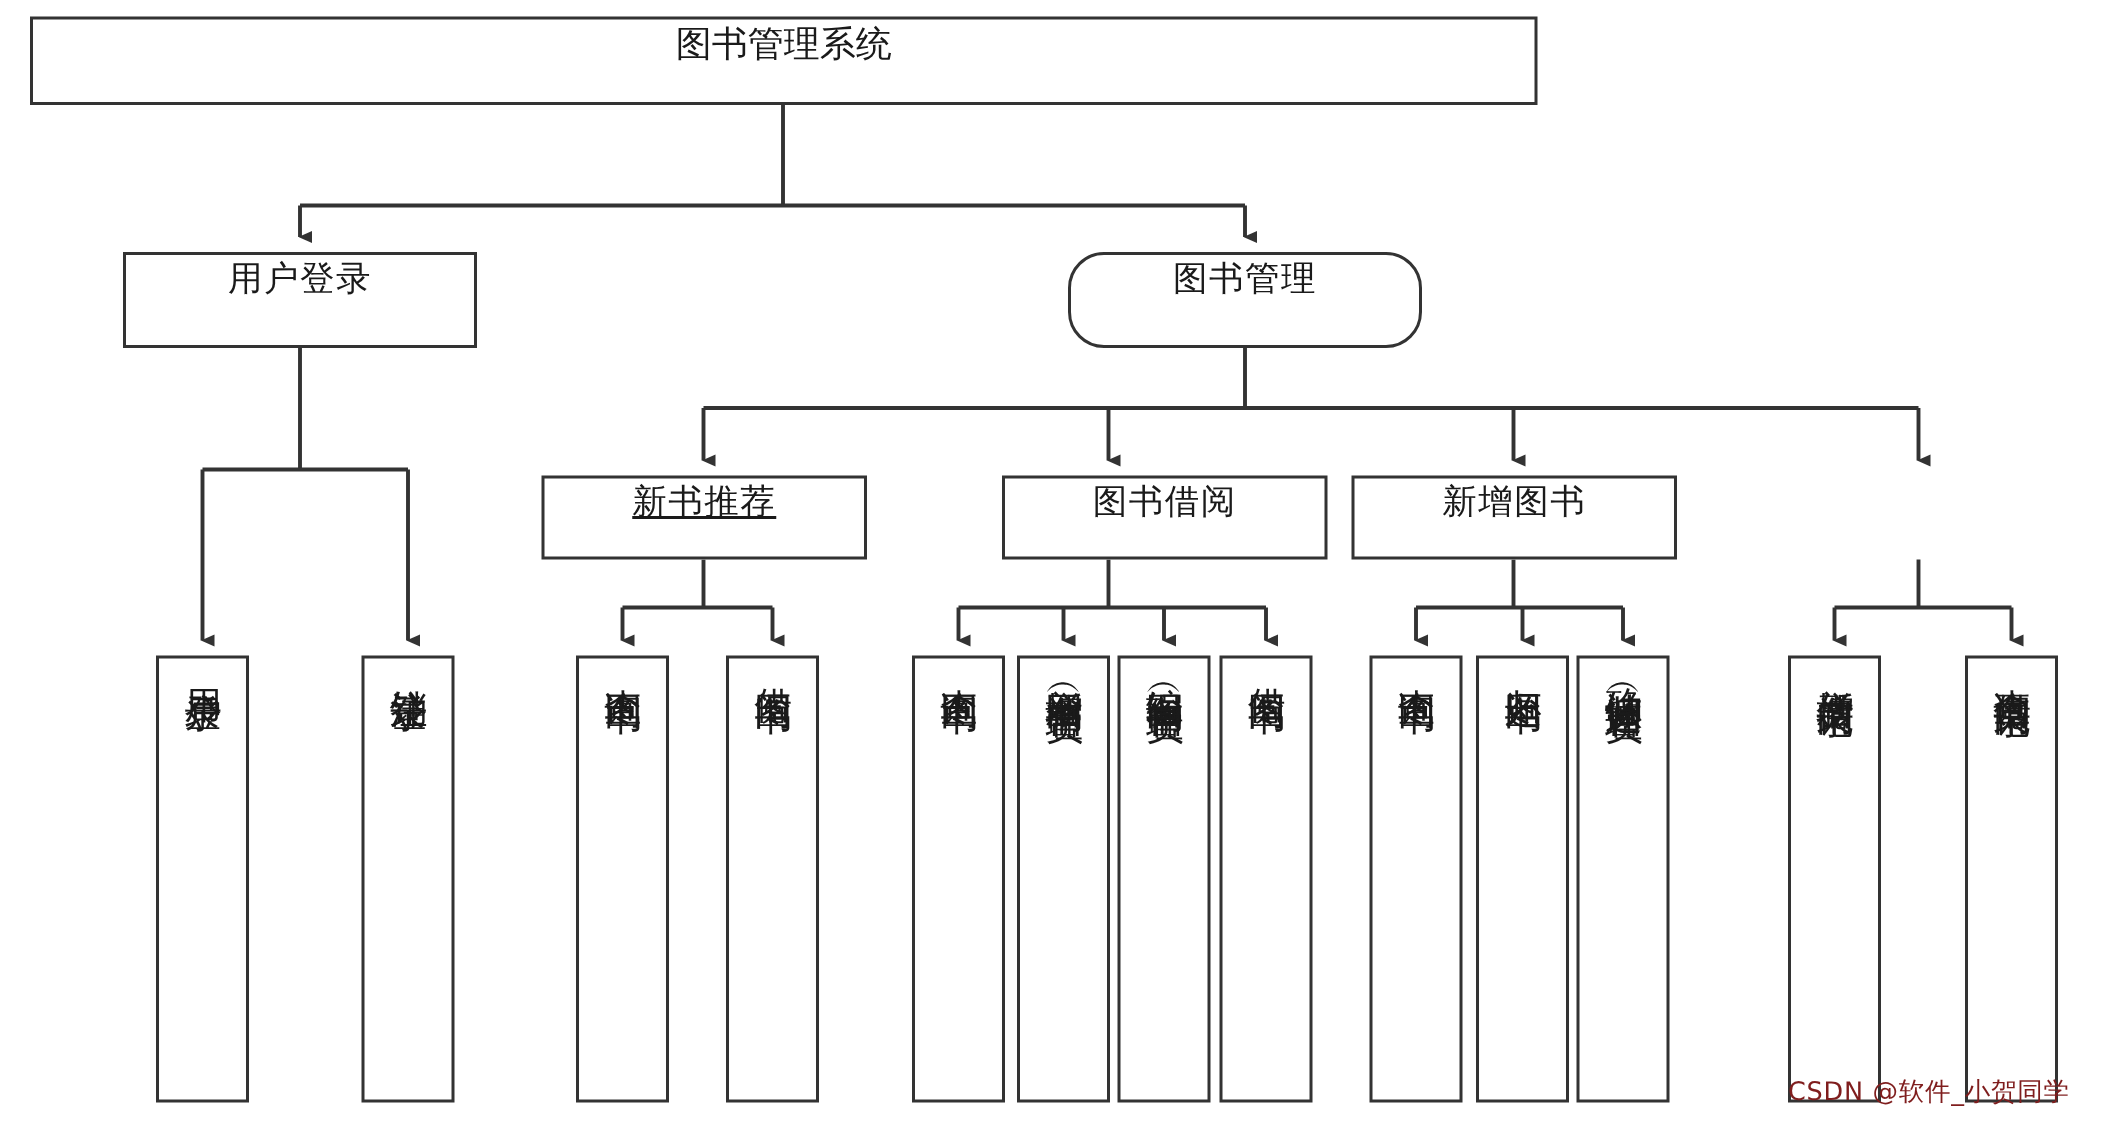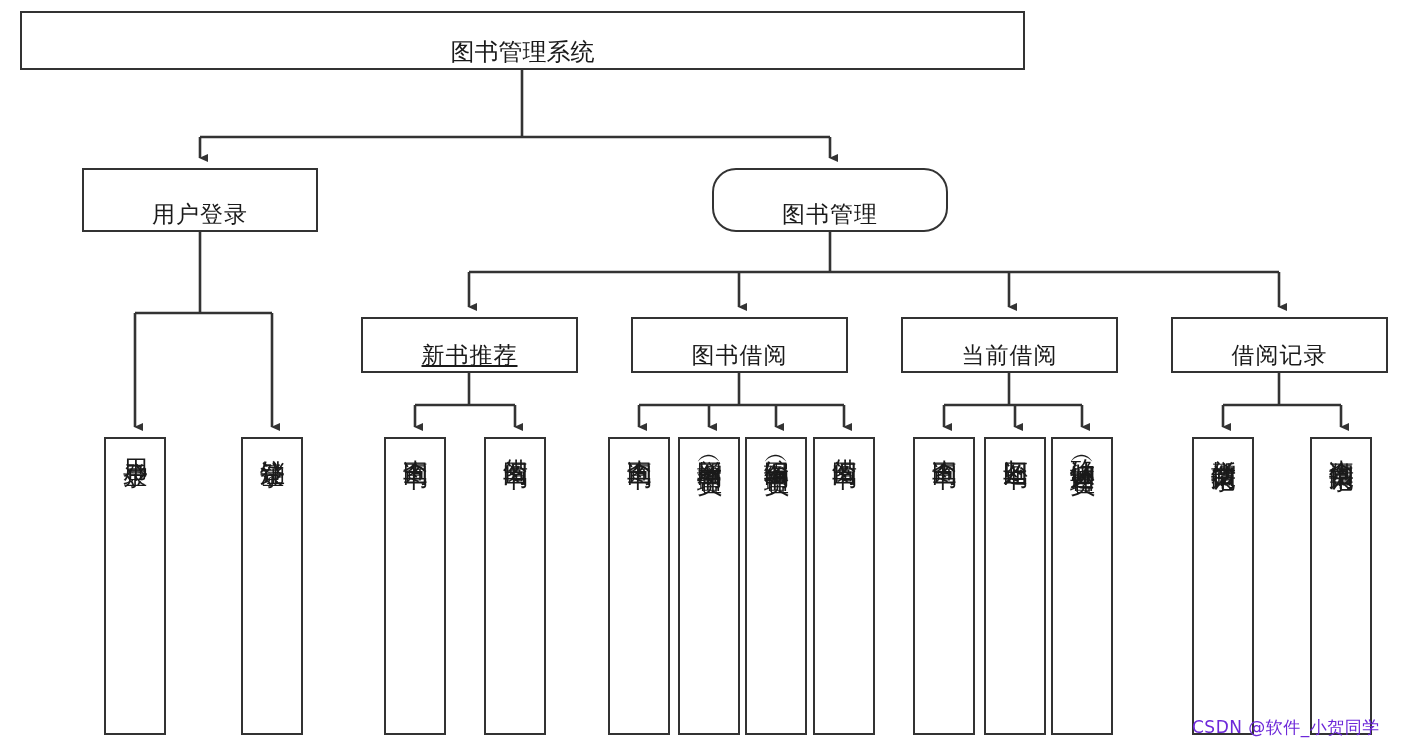--- a/index.html
+++ b/index.html
@@ -22,21 +22,21 @@
     width: 1405px;
     height: 747px;
     pointer-events: none;
   }
   .node {
     position: absolute;
     box-sizing: border-box;
     background: #ffffff;
     border: 2.5px solid #333333;
     display: flex;
-    align-items: flex-end;
+    align-items: flex-start;
     justify-content: center;
     color: #1a1a1a;
   }
   .node.horiz {
     font-size: 23px;
     letter-spacing: 1px;
   }
   .node.title-node {
     font-size: 24px;
   }
@@ -51,21 +51,21 @@
     text-orientation: upright;
     font-size: 25px;
     line-height: 1.12;
     letter-spacing: 2px;
     color: #1a1a1a;
     white-space: nowrap;
   }
   .watermark {
     position: absolute;
     font-size: 17px;
-    color: #6d28d9;
+    color: #7f1d1d;
     letter-spacing: 0.5px;
     white-space: nowrap;
     font-family: "DejaVu Sans", "Liberation Sans", sans-serif;
   }
 </style>
 </head>
 <body>
 
 <div id="canvas">
 
@@ -140,31 +140,28 @@
   </div>
 
   <div class="node horiz" style="left:712px; top:168px; width:236px; height:64px;border-radius:24px;">
     <span>图书管理</span>
   </div>
 
   <div class="node horiz" style="left:361px; top:317px; width:217px; height:56px;text-decoration:underline;">
     <span>新书推荐</span>
   </div>
 
-  <div class="node horiz" style="left:631px; top:317px; width:217px; height:56px;">
+  <div class="node horiz" style="left:668px; top:317px; width:217px; height:56px;">
     <span>图书借阅</span>
   </div>
 
   <div class="node horiz" style="left:901px; top:317px; width:217px; height:56px;">
-    <span>当前借阅</span>
-  </div>
-
-  <div class="node horiz" style="left:1171px; top:317px; width:217px; height:56px;">
-    <span>借阅记录</span>
-  </div>
+    <span>新增图书</span>
+  </div>
+
 
   <div class="node leaf" style="left:104px; top:437px; width:62px; height:298px;">
     <span class="vtext">用户登录</span>
   </div>
 
   <div class="node leaf" style="left:241px; top:437px; width:62px; height:298px;">
     <span class="vtext">注销登录</span>
   </div>
 
   <div class="node leaf" style="left:384px; top:437px; width:62px; height:298px;">

